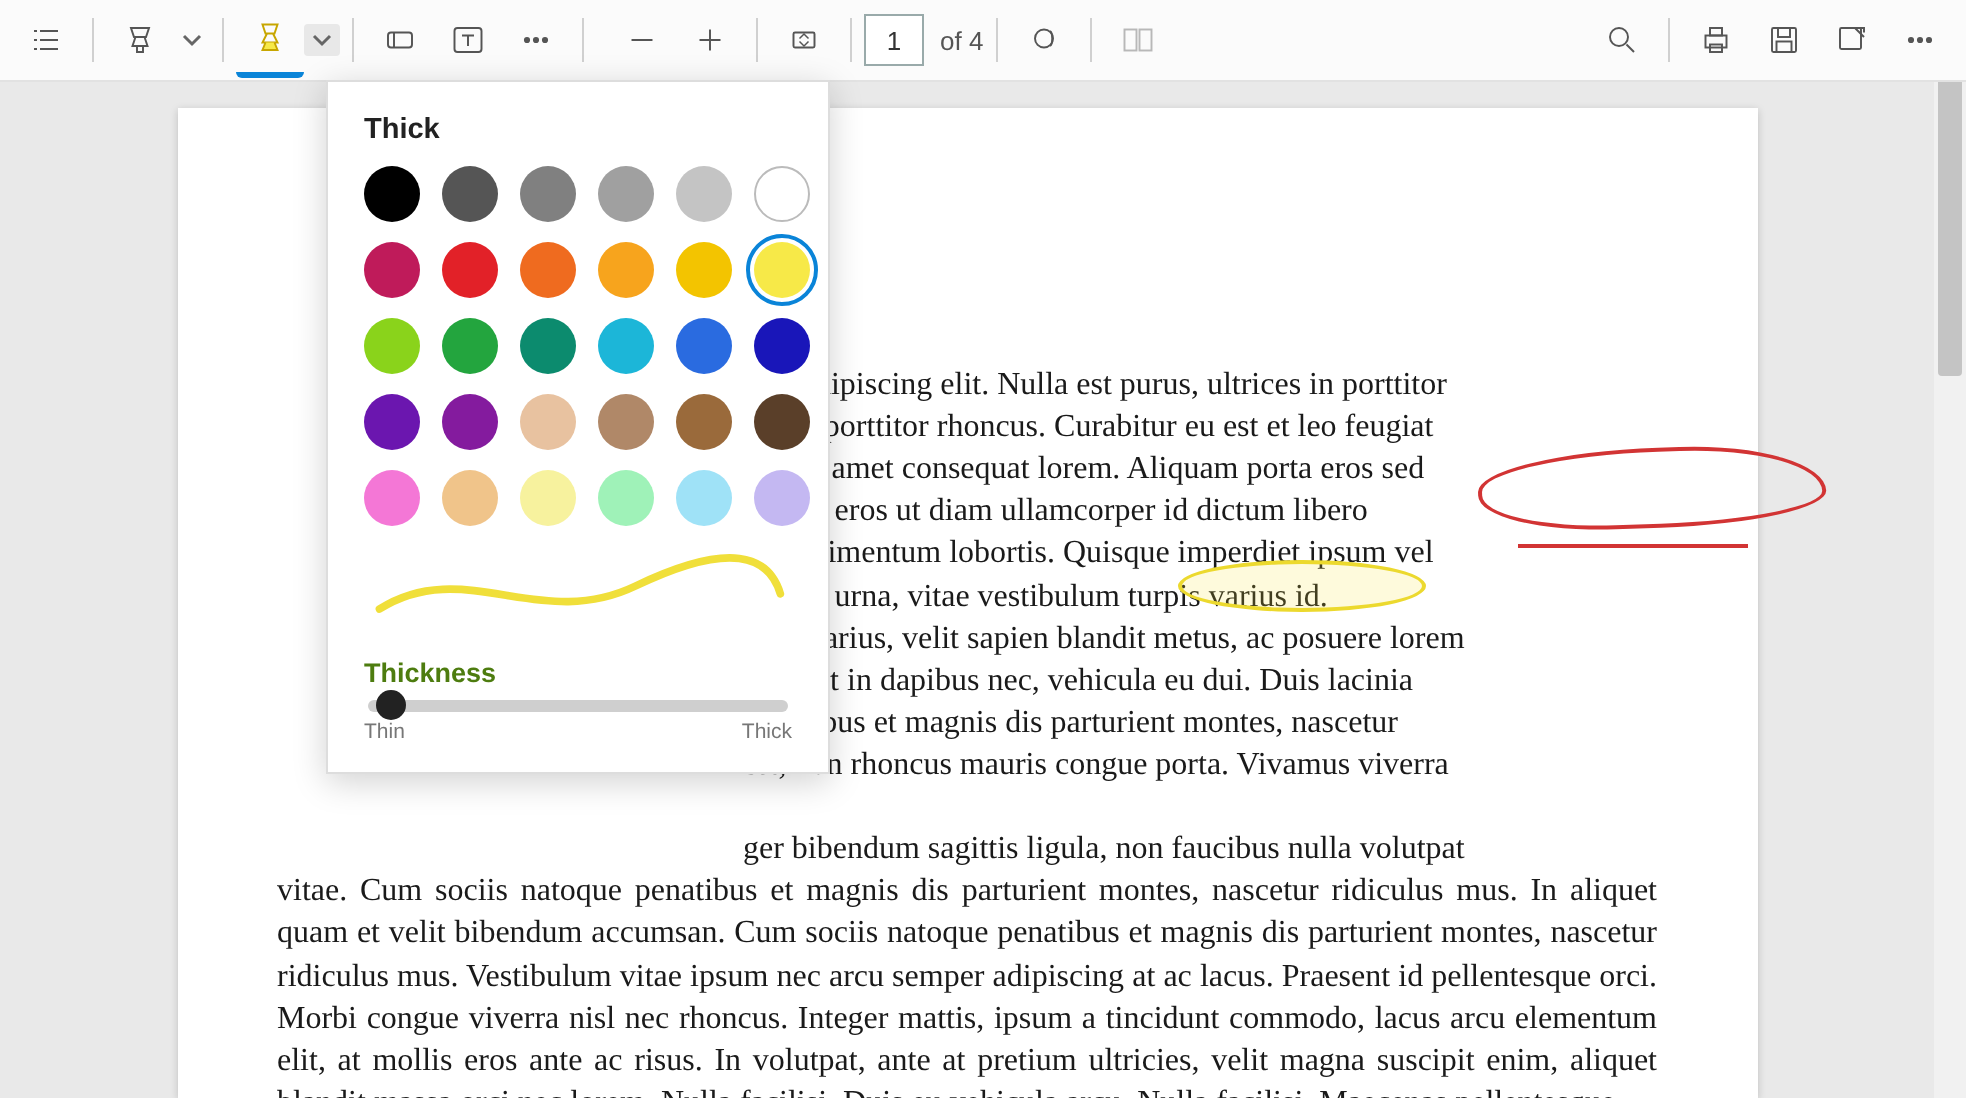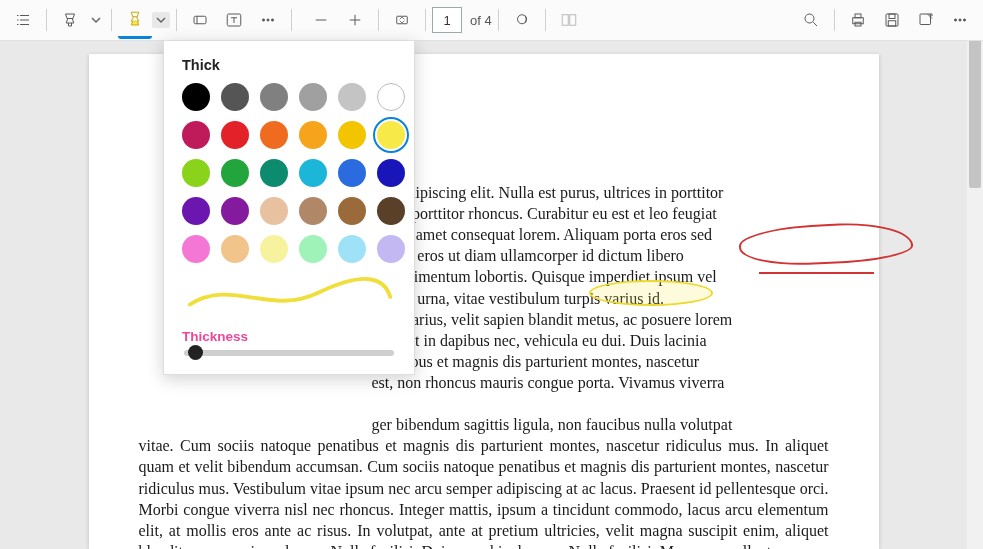--- a/index.html
+++ b/index.html
@@ -26,21 +26,21 @@
   .ann-hi { position:absolute; top:226px; left:500px; width:120px; height:22px; border:2.2px solid #ecd92e; border-radius:50%; background:rgba(247,230,60,.18); pointer-events:none;}
   
   .popover { position:absolute; top:40px; left:163px; width:252px; background:#fff; border:1px solid #ddd; box-shadow:0 4px 16px rgba(0,0,0,.18); z-index:5; padding:16px 18px 14px 18px; box-sizing:border-box;}
   .pop-title { font-size:14.5px; font-weight:600; color:#222; margin-bottom:10px;}
   .swatches { display:grid; grid-template-columns:repeat(6,28px); grid-auto-rows:28px; gap:10px 11px; margin-bottom:12px;}
   .swatch { width:28px; height:28px; border-radius:50%; box-sizing:border-box;}
   .swatch.white { border:1.5px solid #bbb; }
   .swatch.selected { outline:2.5px solid #0a84d8; outline-offset:2px;}
   .preview { height:40px; margin:4px 2px 14px 2px; position:relative;}
   .preview svg { width:100%; height:100%; }
-  .thick-label { font-size:13.5px; font-weight:600; color:#ec4899; margin-bottom:6px;}
+  .thick-label { font-size:13.5px; font-weight:600; color:#4d7c0f; margin-bottom:6px;}
   .slider-rail { position:relative; height:6px; background:#cfcfcf; border-radius:3px; margin:6px 2px 4px 2px;}
   .slider-knob { position:absolute; top:-5px; left:4px; width:15px; height:15px; border-radius:50%; background:#222;}
   .slider-ends { display:flex; justify-content:space-between; font-size:10.5px; color:#777; margin-top:3px;}
 </style>
 </head>
 <body>
 
 <div class="toolbar">
   <div class="tb-group">
     <div class="tbtn">
@@ -225,20 +225,24 @@
     </div>
   <div class="preview">
     <svg viewBox="0 0 220 40">
         <path d="M6 30 C 50 2, 90 42, 140 18 S 210 2, 216 22" stroke="#f0df3a" stroke-width="4" fill="none" stroke-linecap="round"></path>
       </svg>
   </div>
   <div class="thick-label">Thickness</div>
   <div class="slider-rail">
     <div class="slider-knob"></div>
   </div>
+  <div class="slider-ends">
+    <span>Thin</span>
+    <span>Thick</span>
+  </div>
 </div>
 
 <div class="scrollbar-track">
   <div class="scrollbar-up">
       <svg viewBox="0 0 10 10">
         <path d="M1 7l4-4 4 4z"></path>
       </svg>
     </div>
   <div class="scrollbar-thumb"></div>
 </div>

